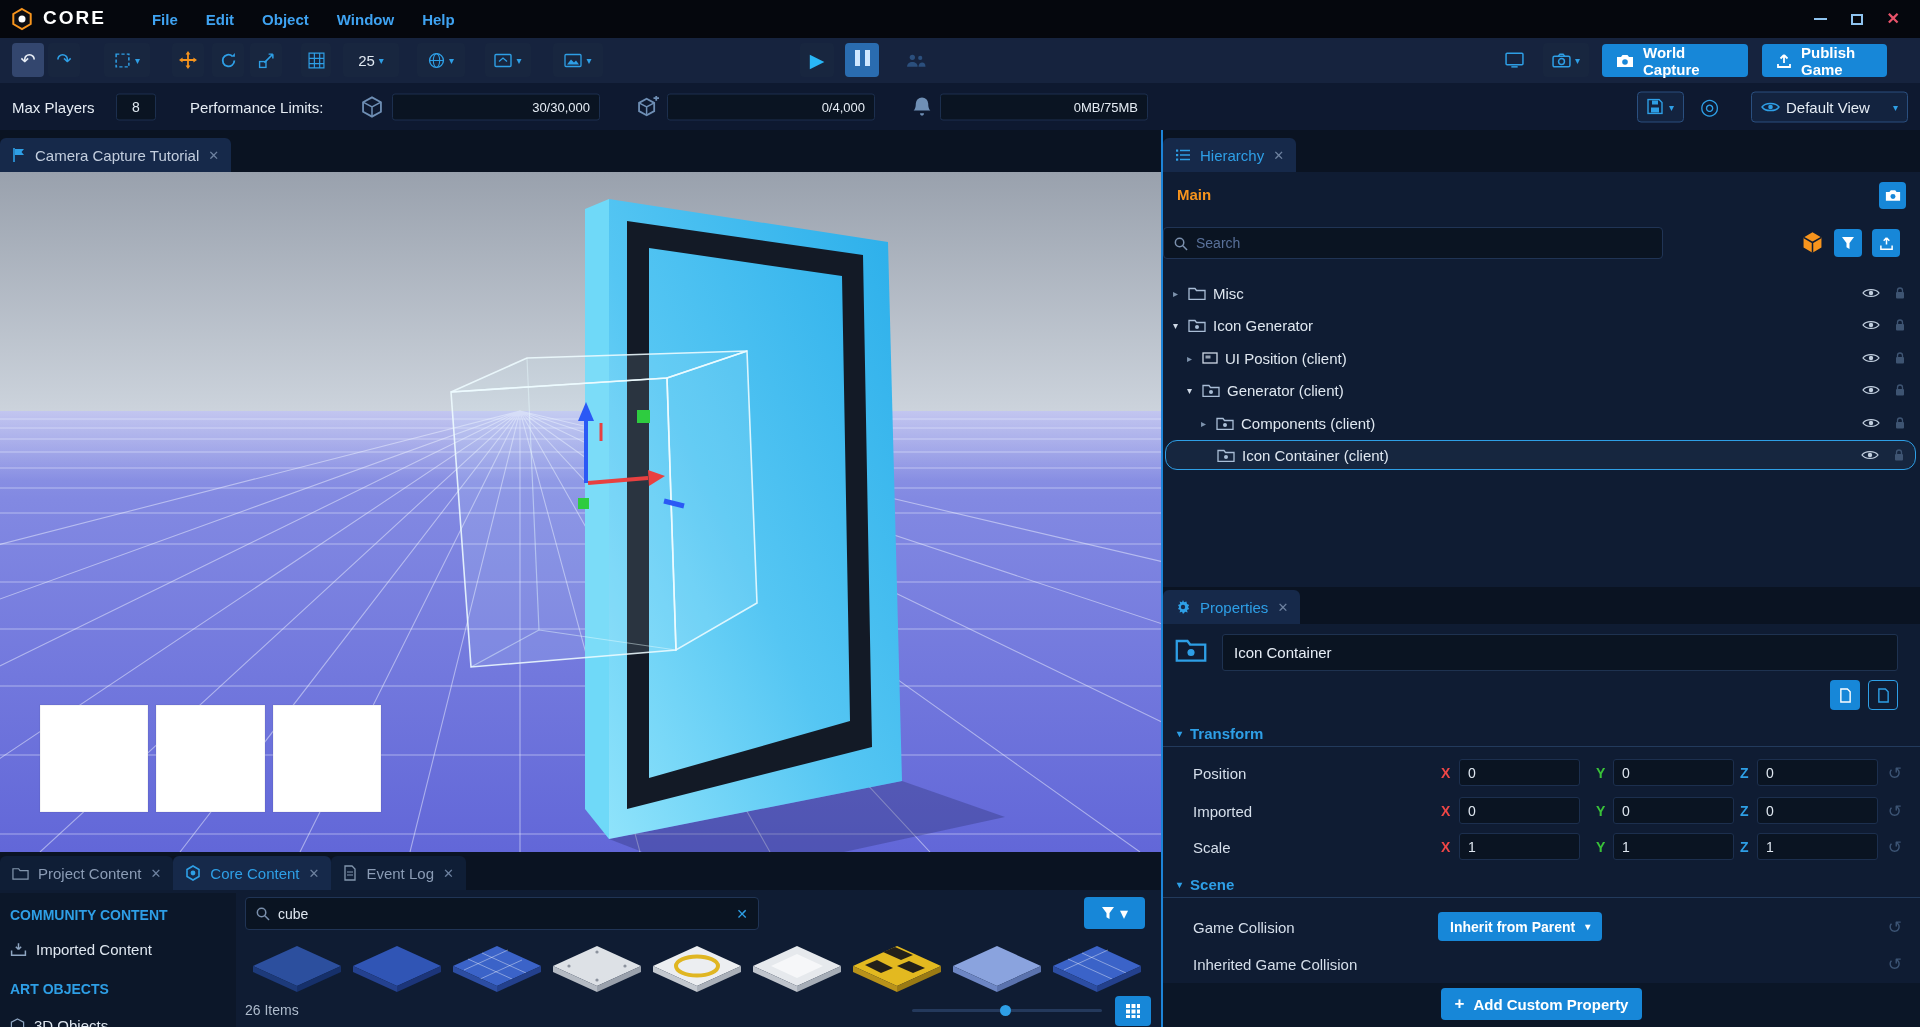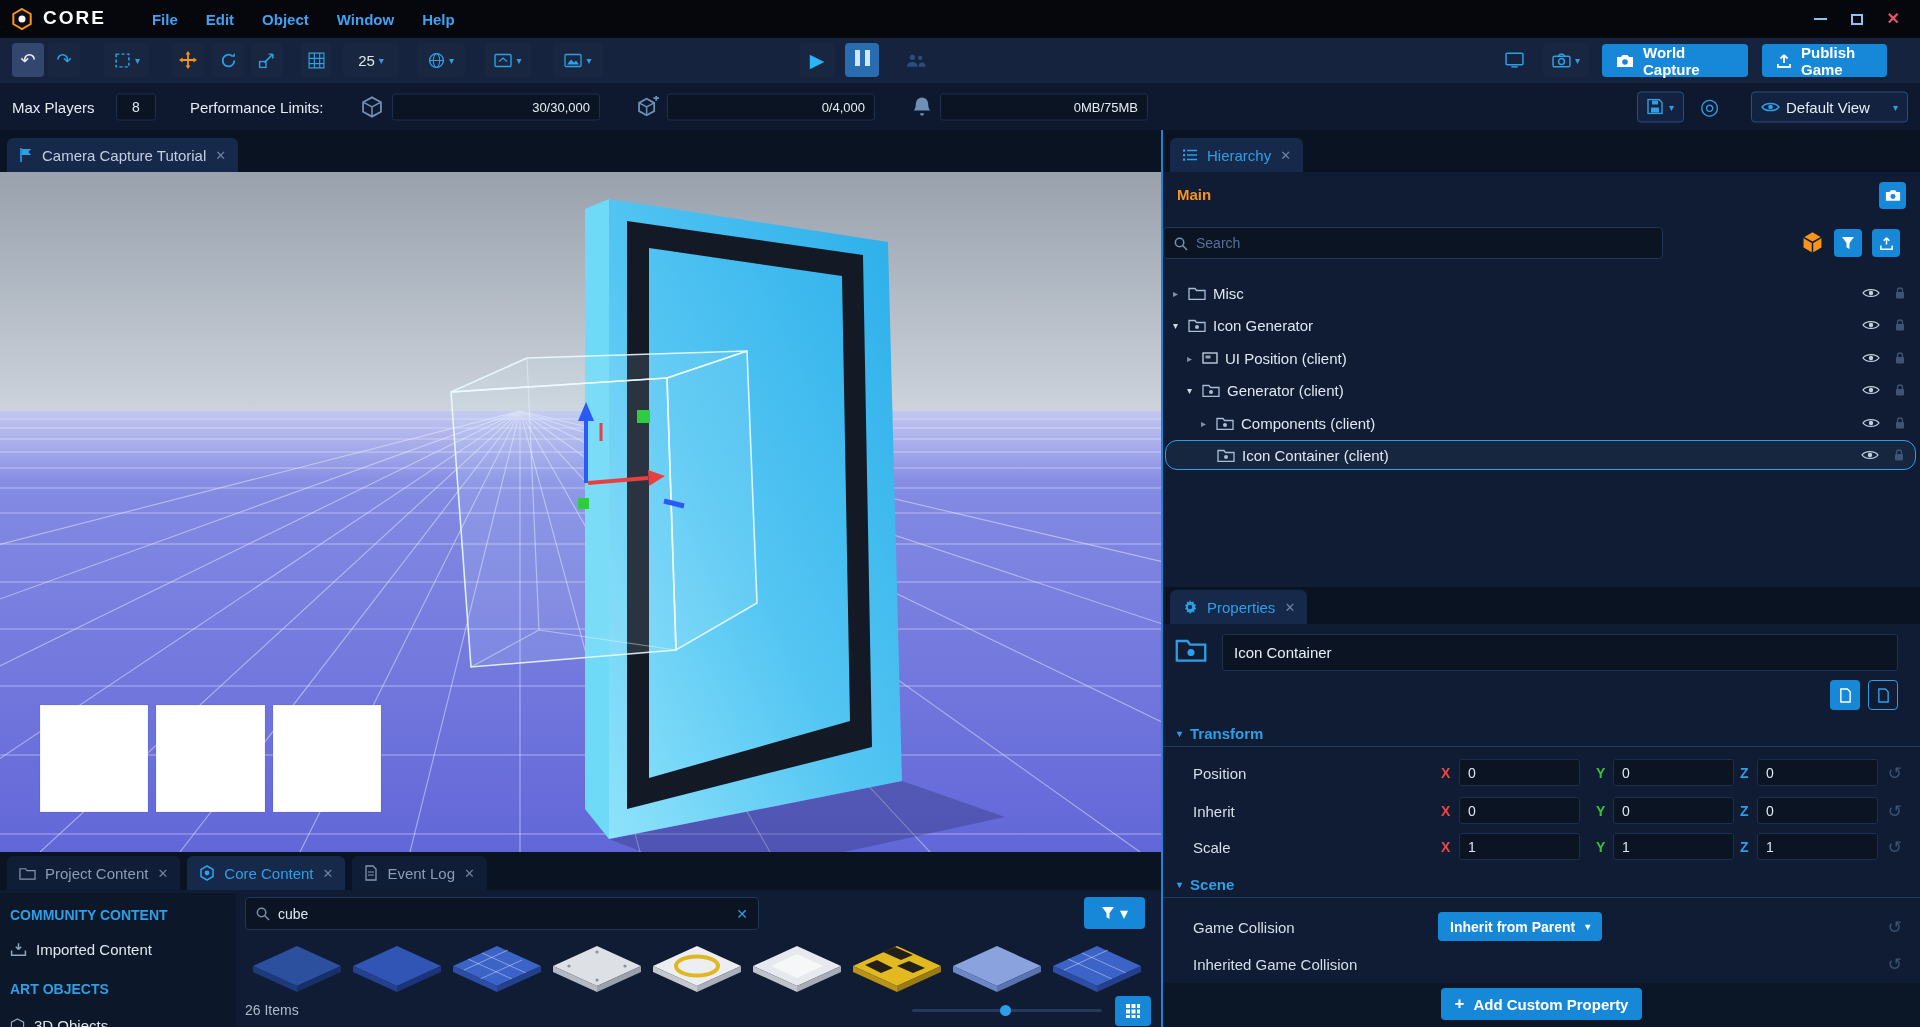--- a/index.html
+++ b/index.html
@@ -35,21 +35,21 @@
 .meter{height:27px;width:208px;background:#0a1422;border:1px solid #1c2f4e;border-radius:3px;display:flex;align-items:center;justify-content:flex-end;padding:0 9px;font-size:13px;color:#e5ecf4}
 .sicon{color:#6f8fb5}
 .smallbtn{height:31px;background:#13233f;border:1px solid #2a4f7f;border-radius:4px;display:flex;align-items:center;gap:6px;padding:0 9px;color:#2e9fe6}
 .smallbtn .lbl{color:#e5ecf4;font-size:15px}
 .helpglyph{color:#2e9fe6;font-size:22px;line-height:1}
 
 #left-col{position:absolute;top:130px;left:0;width:1161px;height:897px}
 #right-col{position:absolute;top:130px;left:1161px;right:0;height:897px;border-left:2px solid #1d84d8;background:#0f1c33}
 
 .tabbar{position:absolute;left:0;right:0;display:flex;align-items:flex-end;background:#0a1322}
-.tab{height:34px;display:flex;align-items:center;gap:9px;padding:0 12px;margin-left:7px;background:#0f1e36;border-radius:6px 6px 0 0;font-size:15px;color:#8b9cb5;white-space:nowrap}
+.tab{height:34px;display:flex;align-items:center;gap:9px;padding:0 12px;background:#0f1e36;border-radius:6px 6px 0 0;font-size:15px;color:#8b9cb5;white-space:nowrap}
 .tab.active{background:#16294a;color:#2e9fe6}
 .tab.vtab{color:#c3cede}
 .tab .x{color:#6e82a0;font-size:13px}
 .ticon{color:#2e9fe6;display:flex}
 .ticon.dim{color:#8396ad}
 
 #vp-tabbar{top:0;height:42px}
 #viewport{position:absolute;top:42px;left:0;width:1161px;height:680px;background:#9aa2ae}
 
 #content-tabbar{top:722px;height:38px}
@@ -810,21 +810,21 @@
       <span class="plabel">Position</span>
       <span class="axlabel ax-x" style="left:266px">X</span>
       <input class="axinput" style="left: 284px;" value="0">
       <span class="axlabel ax-y" style="left:421px">Y</span>
       <input class="axinput" style="left: 438px;" value="0">
       <span class="axlabel ax-z" style="left:565px">Z</span>
       <input class="axinput" style="left: 582px;" value="0">
       <span class="reset">↺</span>
     </div>
     <div class="prow" style="top:172px">
-      <span class="plabel">Inherit</span>
+      <span class="plabel">Imported</span>
       <span class="axlabel ax-x" style="left:266px">X</span>
       <input class="axinput" style="left: 284px;" value="0">
       <span class="axlabel ax-y" style="left:421px">Y</span>
       <input class="axinput" style="left: 438px;" value="0">
       <span class="axlabel ax-z" style="left:565px">Z</span>
       <input class="axinput" style="left: 582px;" value="0">
       <span class="reset">↺</span>
     </div>
     <div class="prow" style="top:208px">
       <span class="plabel">Scale</span>

